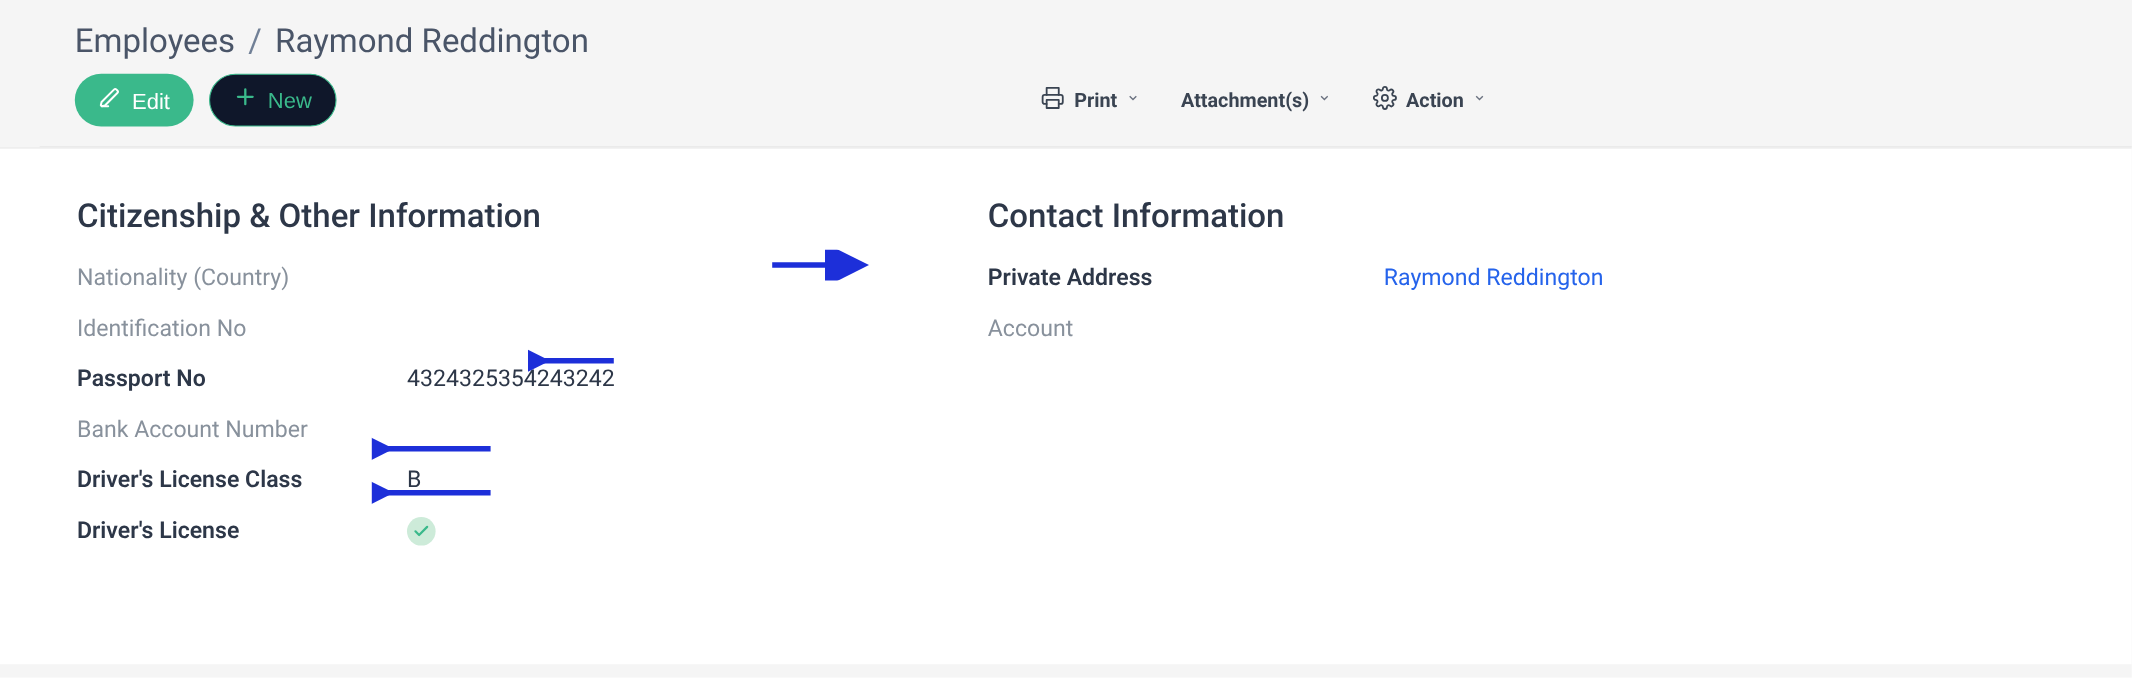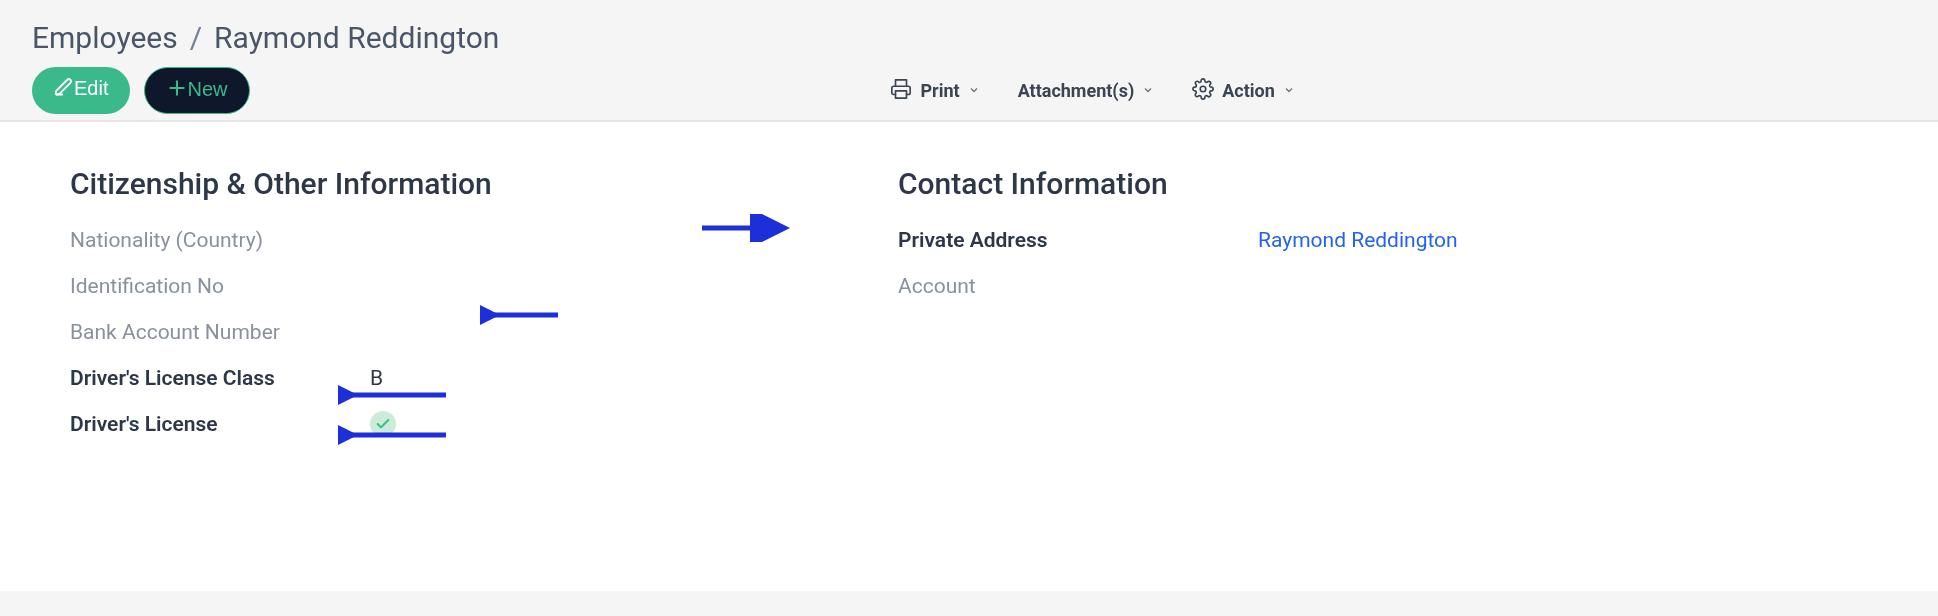--- a/index.html
+++ b/index.html
@@ -5,21 +5,22 @@
   * { box-sizing: border-box; margin: 0; padding: 0; }
   body {
     font-family: -apple-system, BlinkMacSystemFont, "Segoe UI", Roboto, sans-serif;
     background: #f5f5f5;
     color: #2c3e50;
     width: 1938px;
   }
   .header {
     background: #f5f5f5;
     border-bottom: 1px solid #e5e5e5;
-    padding: 20px 32px 6px;
+    padding: 20px 32px 18px;
+    margin-left: 36px;
   }
   .breadcrumb {
     font-size: 30px;
     color: #4a5568;
     margin-bottom: 12px;
     display: flex;
     align-items: center;
     gap: 12px;
   }
   .breadcrumb-link {
@@ -32,21 +33,22 @@
   .header-row {
     display: flex;
     align-items: center;
   }
   .btn-group {
     display: flex;
     gap: 14px;
   }
   .btn {
     display: inline-flex;
-    align-items: flex-start;
+    align-items: flex-end;
+    gap: 10px;
     padding: 10px 22px;
     border-radius: 24px;
     font-size: 20px;
     font-weight: 500;
     cursor: pointer;
     border: none;
   }
   .btn-primary {
     background: #3ab98b;
     color: #fff;
@@ -218,20 +220,24 @@
     <div class="field-row">
       <div class="field-label muted">Nationality (Country)</div>
       <div class="field-value"></div>
     </div>
 
     <div class="field-row">
       <div class="field-label muted">Identification No</div>
       <div class="field-value"></div>
     </div>
 
+    <div class="field-row">
+      <div class="field-label">Passport No</div>
+      <div class="field-value">4324325354243242</div>
+    </div>
 
     <div class="field-row">
       <div class="field-label muted">Bank Account Number</div>
       <div class="field-value"></div>
     </div>
 
     <div class="field-row">
       <div class="field-label">Driver's License Class</div>
       <div class="field-value">B</div>
     </div>

